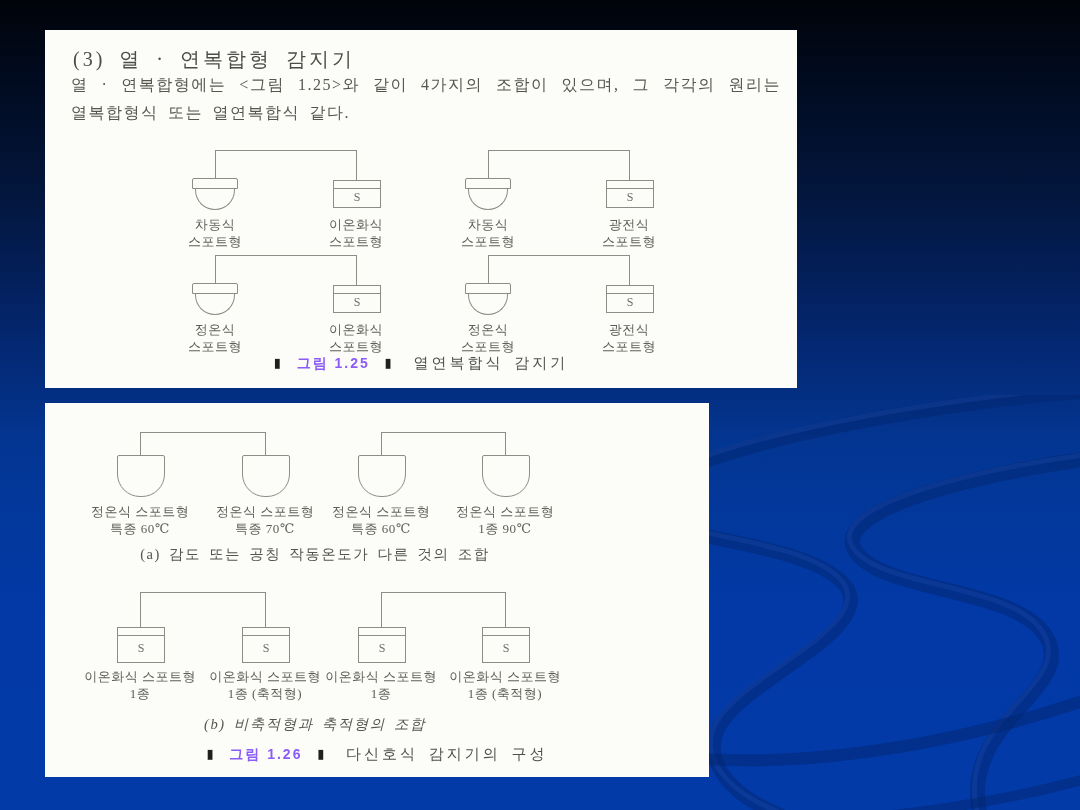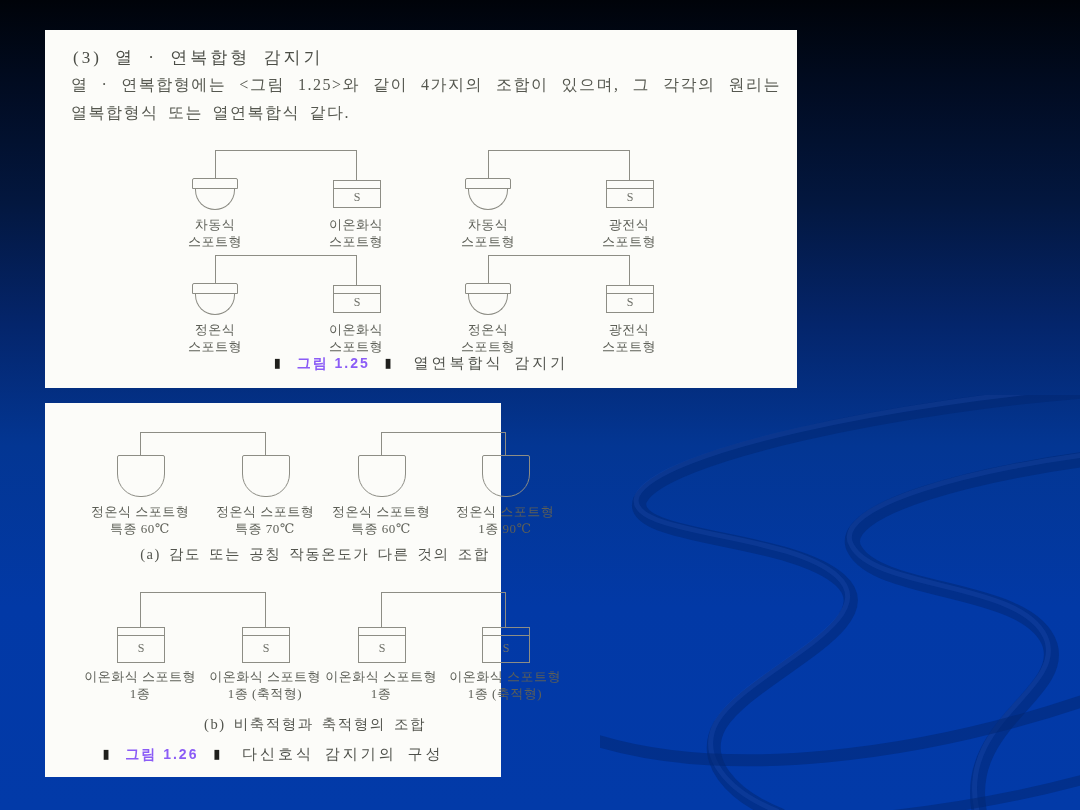--- a/index.html
+++ b/index.html
@@ -9,25 +9,25 @@
       #000309 0%, #010b20 10%, #03173f 25%, #04256b 40%,
       #033693 55%, #0239a6 75%, #023aa8 100%);
     font-family:"Liberation Serif","DejaVu Serif",serif;
   }
   .swirls{position:absolute;left:600px;top:395px;width:480px;height:415px;}
   .swirl-dark{fill:none;stroke:#01266f;stroke-opacity:.5;stroke-linecap:round;}
   .swirl-hi{fill:none;stroke:#3a66cc;stroke-opacity:.18;stroke-linecap:round;transform:translate(-3px,-4px);}
 
   .panel{position:absolute;background:#fcfcf9;color:#55574f;}
   .panel-top{left:45px;top:30px;width:752px;height:358px;}
-  .panel-bottom{left:45px;top:403px;width:456px;height:374px;}
+  .panel-bottom{left:45px;top:403px;width:664px;height:374px;}
 
   .heading{
     position:absolute;left:28px;top:16px;margin:0;
-    font-size:17px;font-weight:normal;color:#4b4d46;
+    font-size:20px;font-weight:normal;color:#4b4d46;
     letter-spacing:3px;word-spacing:6px;white-space:nowrap;
   }
   .body-line{
     position:absolute;left:26px;width:710px;margin:0;
     font-size:16px;color:#55574f;letter-spacing:1.5px;word-spacing:4px;white-space:nowrap;
   }
   .body-line.line1{top:45px;white-space:normal;text-align:justify;text-align-last:justify;}
   .body-line.line2{top:73px;}
 
   .connector{position:absolute;border-top:1px solid #8d8d85;height:0;}
@@ -233,21 +233,21 @@
     </div>
     <div class="det-label" style="left:274px;top:265px;width:124px;">
       <div>이온화식 스포트형</div>
       <div>1종</div>
     </div>
     <div class="det-label" style="left:398px;top:265px;width:124px;">
       <div>이온화식 스포트형</div>
       <div>1종 (축적형)</div>
     </div>
 
-    <div class="sub-caption" style="top:312px;">(b) 비축적형과 축적형의 조합</div>
+    <div class="sub-caption" style="top:312px;font-style:italic;">(b) 비축적형과 축적형의 조합</div>
 
     <div class="fig-caption" style="top:342px;">
       <span class="marker">▮</span>
       <span class="fig-label">그림 1.26</span>
       <span class="marker">▮</span>
       <span class="fig-title">다신호식 감지기의 구성</span>
     </div>
   </section>
 
 </div>

